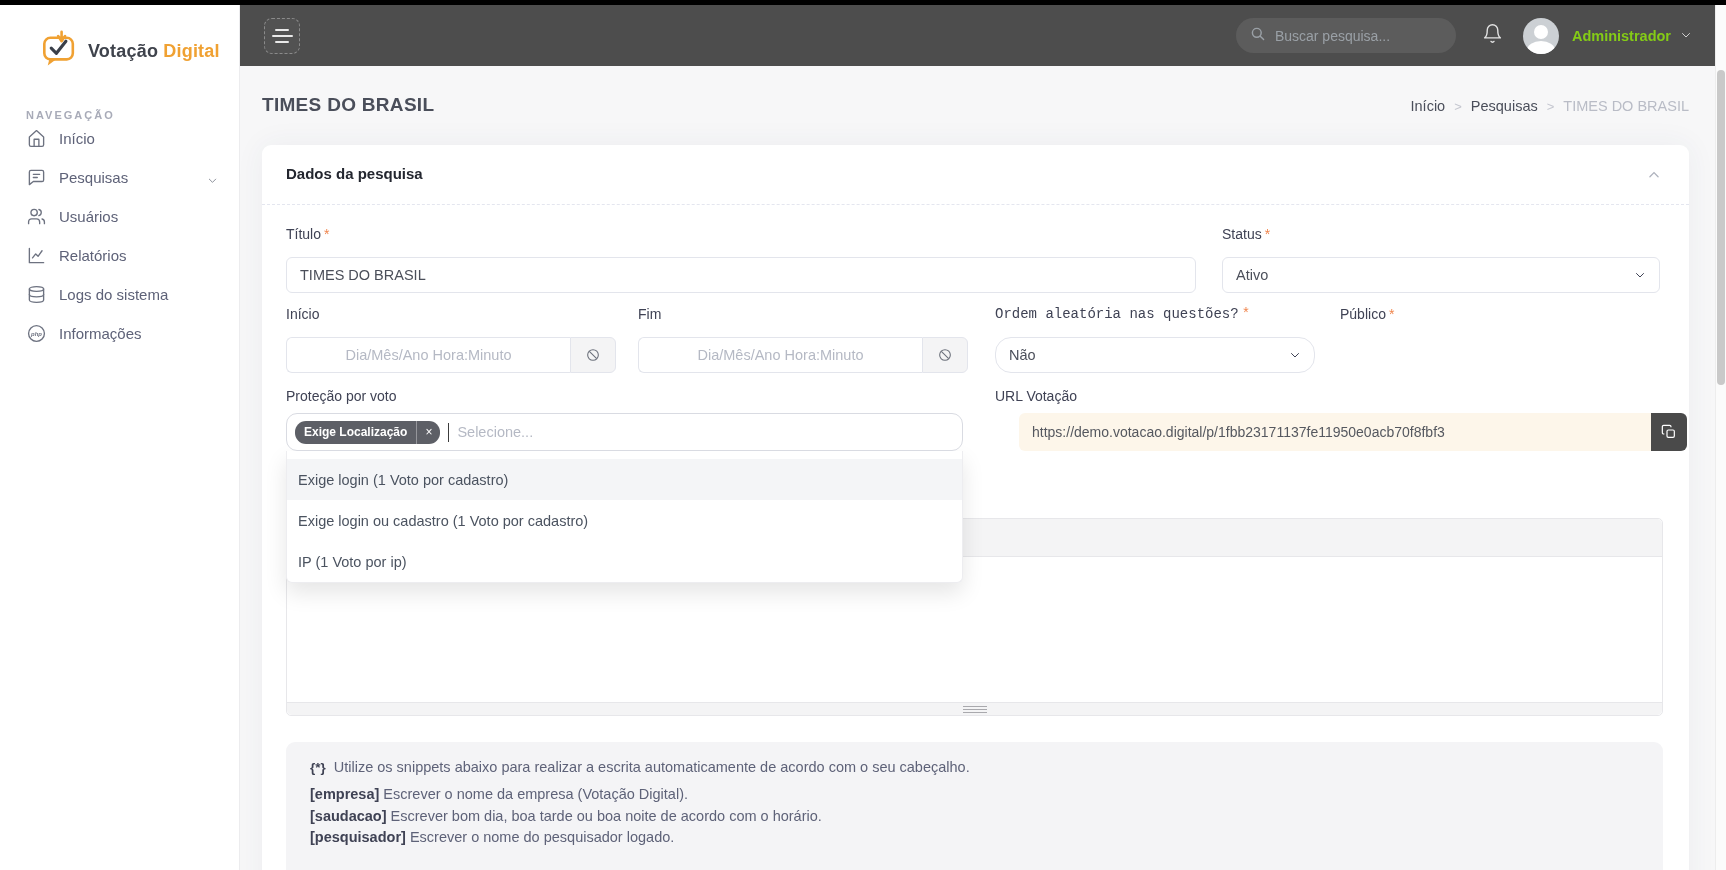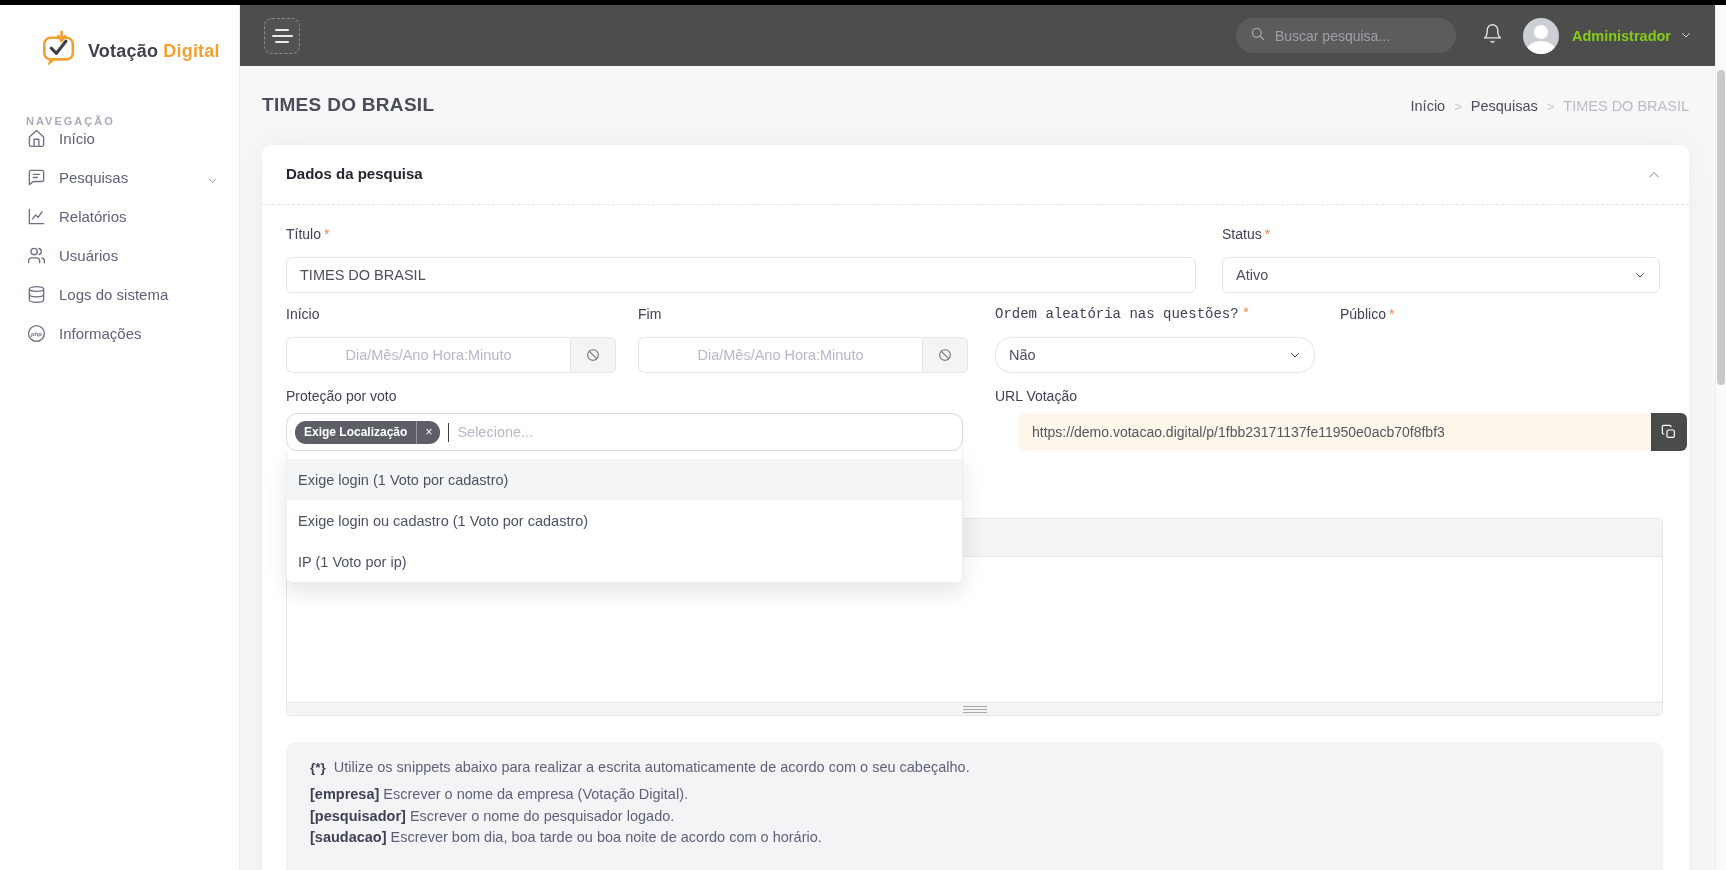--- a/index.html
+++ b/index.html
@@ -9,21 +9,21 @@
 
   
   #topstrip { position:absolute; left:0; top:0; width:1726px; height:5px; background:#000; z-index:60; }
 
   
   #sidebar { position:absolute; left:0; top:5px; width:240px; height:865px; background:#fff;
     border-right:1px solid #ececee; z-index:40; }
   .brand { display:flex; align-items:center; gap:10px; padding:20px 0 0 40px; height:72px; }
   .brand-name { font-size:18px; font-weight:bold; color:#3f434c; letter-spacing:.2px; }
   .brand-name .accent { color:#f0a132; }
-  .nav-section { position:absolute; left:26px; top:110px; font-size:11px; font-weight:bold;
+  .nav-section { position:absolute; left:26px; top:104px; font-size:11px; font-weight:bold;
     color:#a8abb8; letter-spacing:2px; }
   .nav { position:absolute; left:0; top:114px; width:240px; }
   .nav-item { position:relative; height:39px; display:flex; align-items:center; padding-left:26px;
     color:#5e6278; font-size:15px; cursor:pointer; }
   .nav-item .ni-icon { width:20px; height:20px; margin-right:13px; display:flex; align-items:center; justify-content:center; }
   .nav-item .chev { position:absolute; right:22px; top:14px; }
   svg.ic { stroke:#6d7280; fill:none; stroke-width:1.7; stroke-linecap:round; stroke-linejoin:round; }
 
   
   #topbar { position:absolute; left:240px; top:5px; width:1486px; height:61px; background:#4d4d4d; z-index:30; }
@@ -158,36 +158,36 @@
       <span>Pesquisas</span>
       <span class="chev">
         <svg class="ic" width="11" height="11" viewBox="0 0 24 24">
             <polyline points="5 9 12 16 19 9"></polyline>
           </svg>
       </span>
     </div>
     <div class="nav-item">
       <span class="ni-icon">
         <svg class="ic" width="19" height="19" viewBox="0 0 24 24">
-            <path d="M3 3v18h18"></path>
-            <path d="M7 15l4-5 3 3 5-7"></path>
-          </svg>
-      </span>
-      <span>Relatórios</span>
-    </div>
-    <div class="nav-item">
-      <span class="ni-icon">
-        <svg class="ic" width="19" height="19" viewBox="0 0 24 24">
             <path d="M16 21v-2a4 4 0 0 0-4-4H6a4 4 0 0 0-4 4v2"></path>
             <circle cx="9" cy="7" r="4"></circle>
             <path d="M22 21v-2a4 4 0 0 0-3-3.87"></path>
             <path d="M15 3.13a4 4 0 0 1 0 7.75"></path>
           </svg>
       </span>
       <span>Usuários</span>
+    </div>
+    <div class="nav-item">
+      <span class="ni-icon">
+        <svg class="ic" width="19" height="19" viewBox="0 0 24 24">
+            <path d="M3 3v18h18"></path>
+            <path d="M7 15l4-5 3 3 5-7"></path>
+          </svg>
+      </span>
+      <span>Relatórios</span>
     </div>
     <div class="nav-item">
       <span class="ni-icon">
         <svg class="ic" width="19" height="19" viewBox="0 0 24 24">
             <ellipse cx="12" cy="5" rx="9" ry="3"></ellipse>
             <path d="M21 5v14c0 1.7-4 3-9 3s-9-1.3-9-3V5"></path>
             <path d="M3 12c0 1.7 4 3 9 3s9-1.3 9-3"></path>
           </svg>
       </span>
       <span>Logs do sistema</span>
@@ -341,20 +341,20 @@
     <div class="dd-opt">Exige login ou cadastro (1 Voto por cadastro)</div>
     <div class="dd-opt">IP (1 Voto por ip)</div>
   </div>
 
   <div id="snippets">
     <div class="intro">
       <span class="snip-ic">{*}</span>
       <span>Utilize os snippets abaixo para realizar a escrita automaticamente de acordo com o seu cabeçalho.</span>
     </div>
     <div class="snip-line"><b>[empresa]</b> <span>Escrever o nome da empresa (Votação Digital).</span></div>
+    <div class="snip-line"><b>[saudacao]</b> <span>Escrever bom dia, boa tarde ou boa noite de acordo com o horário.</span></div>
     <div class="snip-line"><b>[pesquisador]</b> <span>Escrever o nome do pesquisador logado.</span></div>
-    <div class="snip-line"><b>[saudacao]</b> <span>Escrever bom dia, boa tarde ou boa noite de acordo com o horário.</span></div>
   </div>
 </section>
 
 <div id="scrollbar">
   <div id="scroll-thumb"></div>
 </div>
 
 </body></html>

